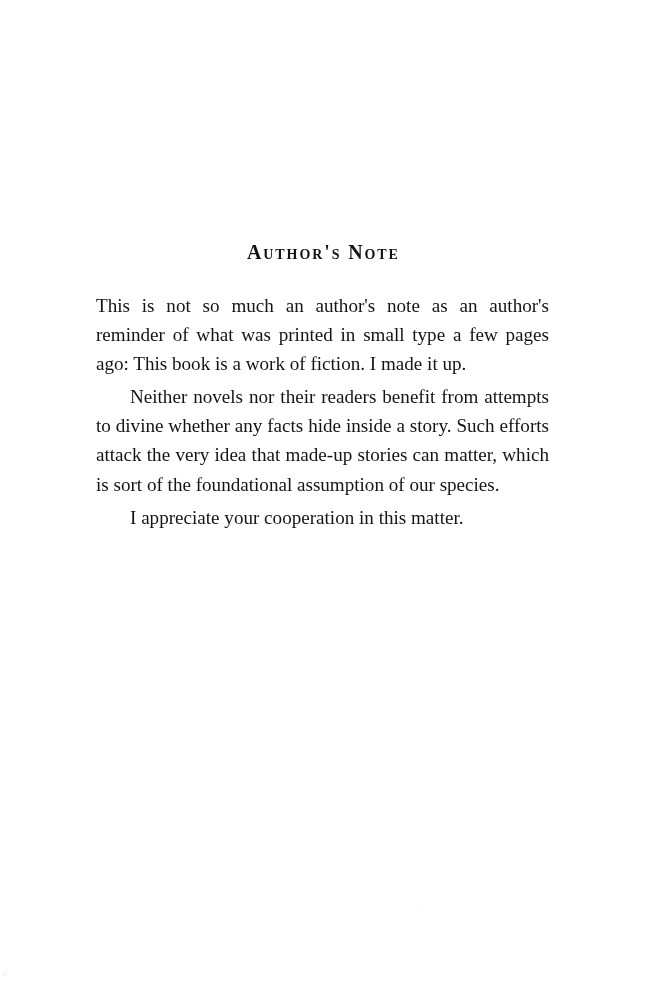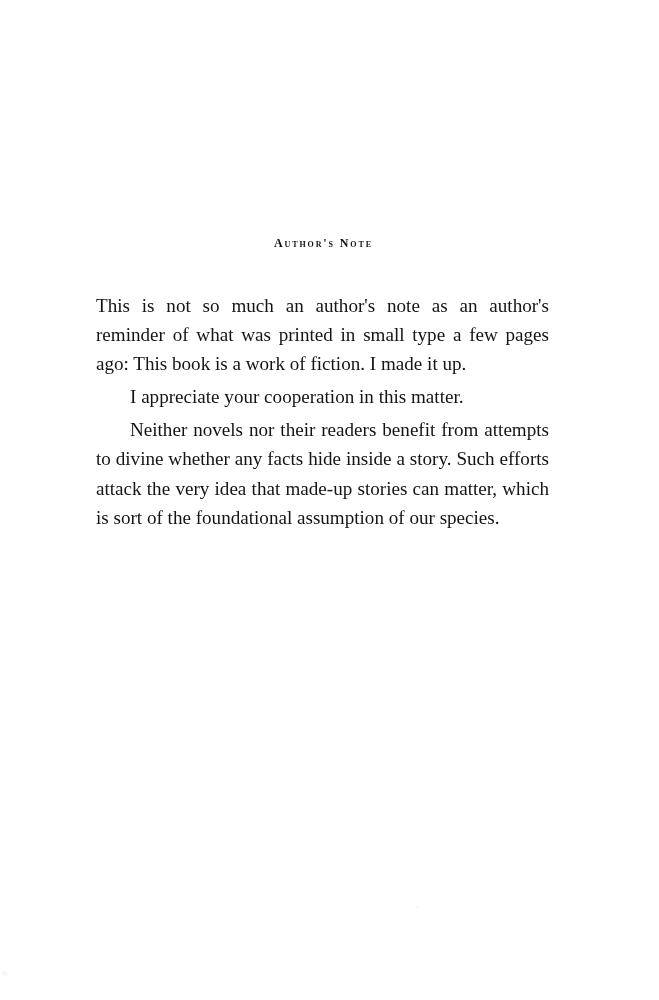--- a/index.html
+++ b/index.html
@@ -19,21 +19,21 @@
     -webkit-font-smoothing: antialiased;
   }
 
   
   .chapter-heading {
     position: absolute;
     top: 229px;
     left: 92px;
     width: 461px;
     text-align: center;
-    font-size: 12px;
+    font-size: 20px;
     line-height: 1;
     font-variant: small-caps;
     letter-spacing: 1.9px;
     text-indent: 1.9px;
     color: #121212;
     white-space: nowrap;
   }
 
   
   .body-block {
@@ -88,20 +88,20 @@
 </style>
 </head>
 <body>
 
 <div class="page">
 
   <h1 class="chapter-heading">Author's Note</h1>
 
   <div class="body-block">
     <p class="first">This is not so much an author's note as an author's reminder of what was printed in small type a few pages ago: This book is a work of fiction. I made it up.</p>
+    <p class="indented">Neither novels nor their readers benefit from attempts to divine whether any facts hide inside a story. Such efforts attack the very idea that made-up stories can matter, which is sort of the foundational assumption of our species.</p>
     <p class="indented short-line">I appreciate your cooperation in this matter.</p>
-    <p class="indented">Neither novels nor their readers benefit from attempts to divine whether any facts hide inside a story. Such efforts attack the very idea that made-up stories can matter, which is sort of the foundational assumption of our species.</p>
   </div>
 
   <span class="artifact speck-a"></span>
   <span class="artifact speck-b"></span>
 
 </div>
 
 </body></html>

